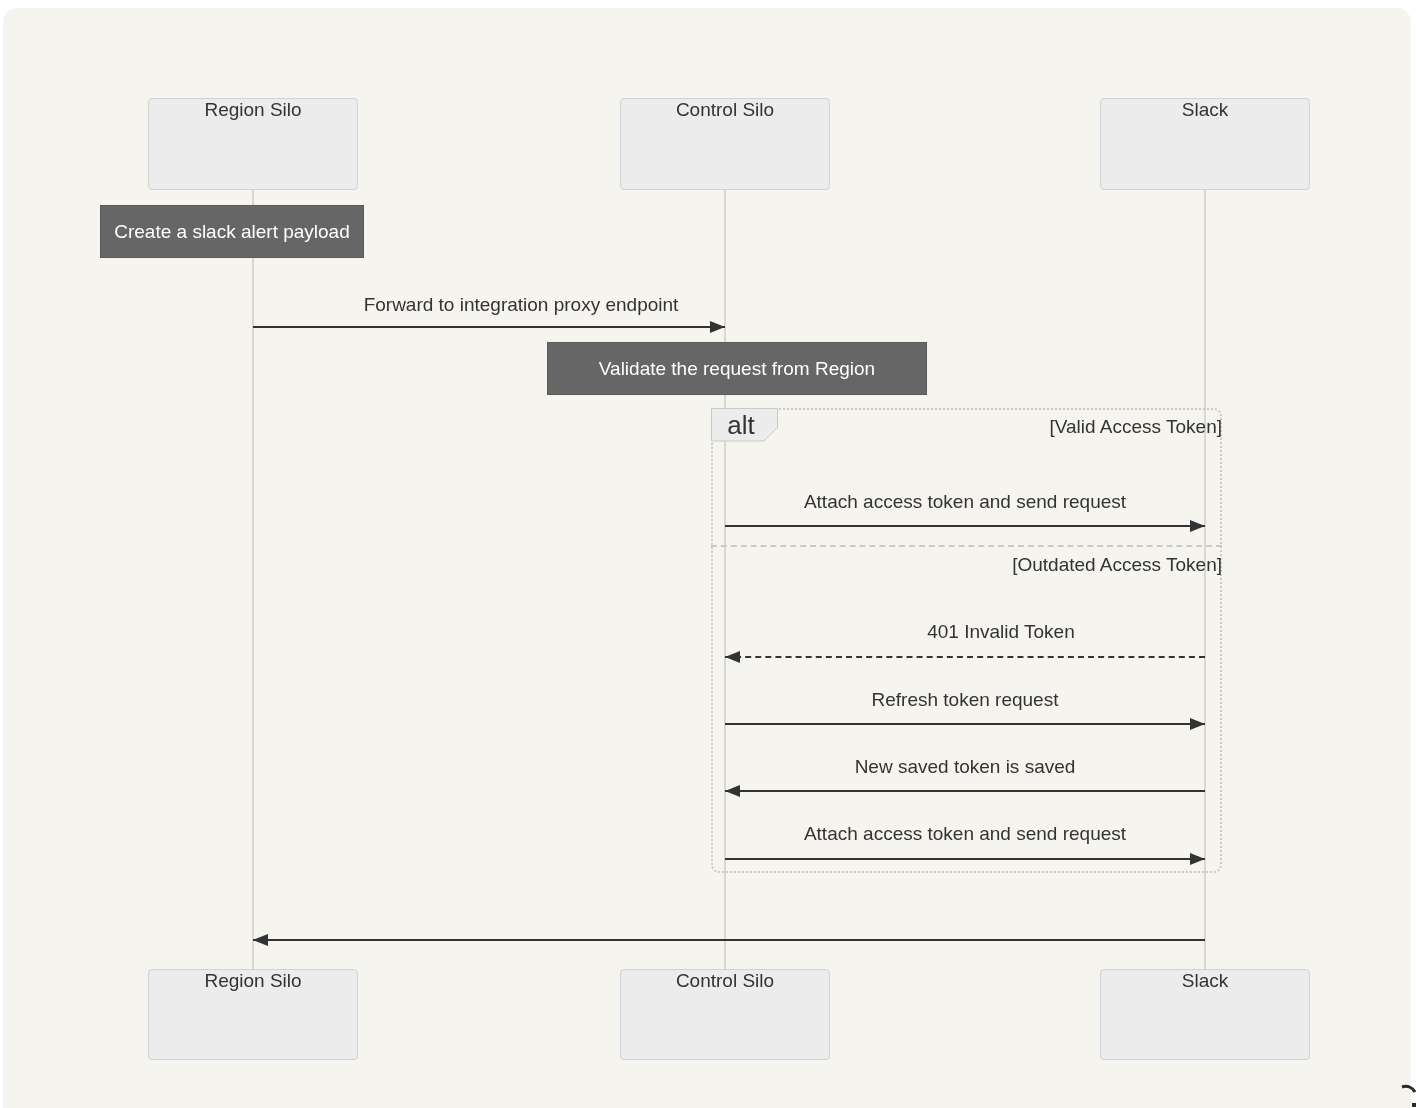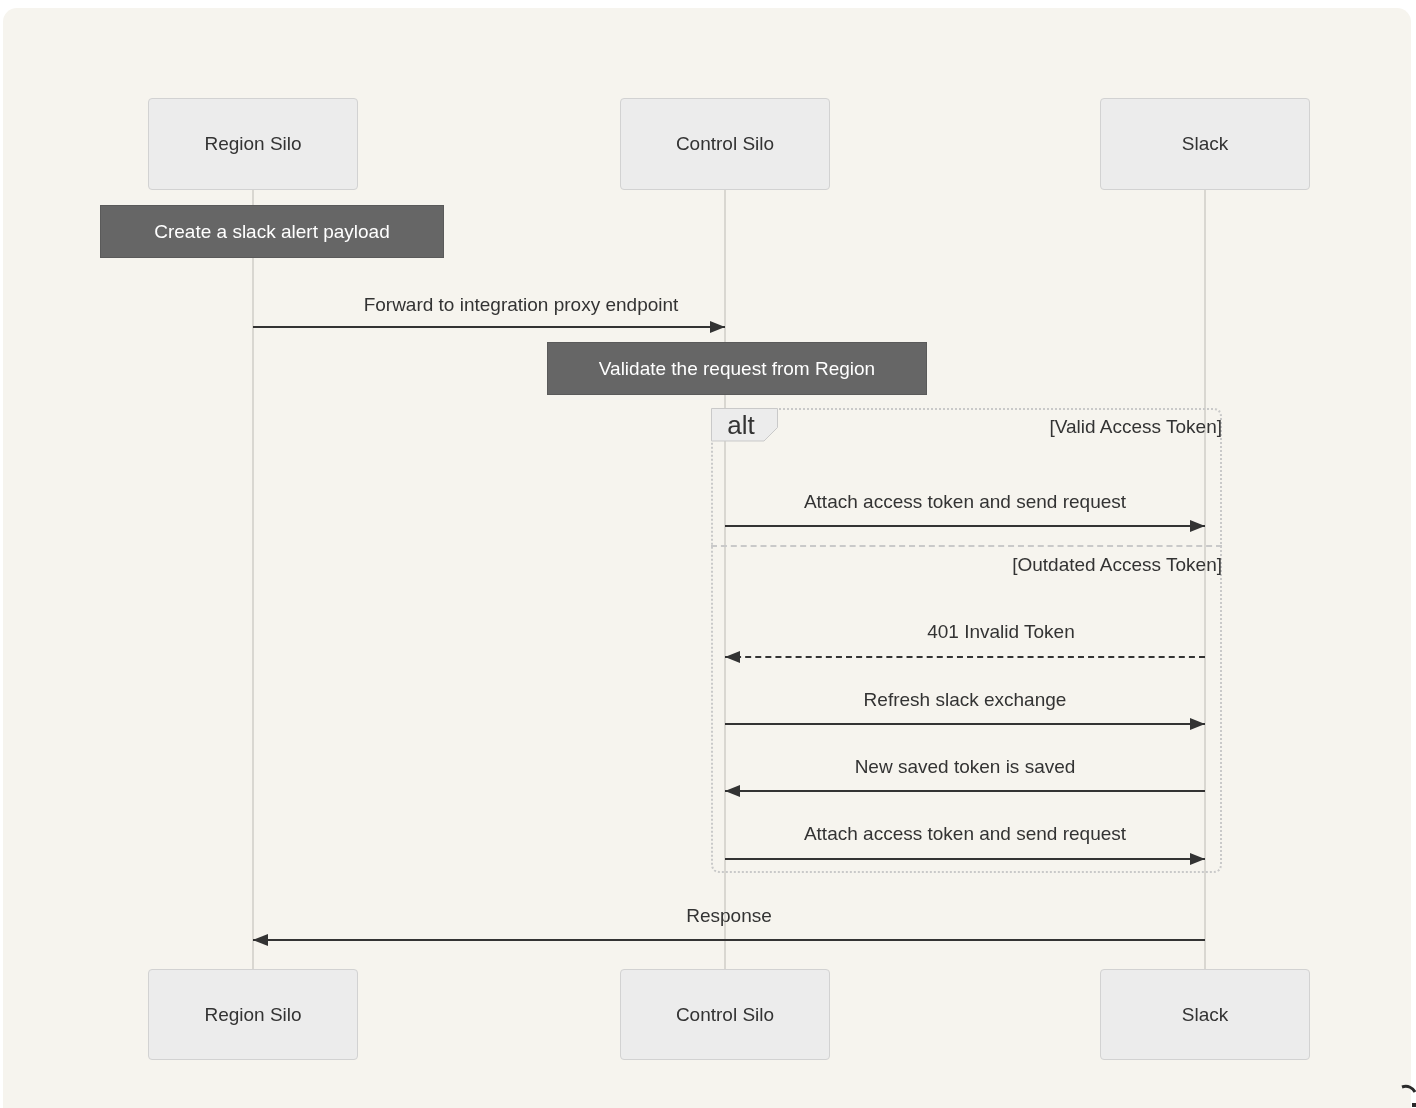--- a/index.html
+++ b/index.html
@@ -4,21 +4,21 @@
 <style>
   html,body{margin:0;padding:0;background:#ffffff;}
   body{width:1416px;height:1108px;position:relative;overflow:hidden;
        font-family:"Liberation Sans", sans-serif;color:#333;}
   .canvas-bg{position:absolute;left:3px;right:5px;top:8px;bottom:-20px;
        background:#f6f4ee;border-radius:14px;}
   .stage{position:absolute;left:0;top:0;width:1416px;height:1108px;}
 
   .actor-box{position:absolute;width:210px;background:#ececec;
        border:1px solid #d2d2d2;border-radius:4px;display:flex;
-       align-items:center;justify-content:center;font-size:19px;color:#333;
+       align-items:flex-start;justify-content:center;font-size:19px;color:#333;
        box-sizing:border-box;}
   .actor-top{top:98px;height:92px;}
   .actor-bottom{top:969px;height:91px;}
 
   .lifeline{position:absolute;width:2px;top:190px;height:779px;background:#d9d7d1;}
 
   .note{position:absolute;background:#666666;border:1px solid #5a5a5a;
        color:#ffffff;display:flex;align-items:center;justify-content:center;
        font-size:19px;box-sizing:border-box;}
 
@@ -57,21 +57,21 @@
   <div class="actor-box actor-top" style="left:148px;">
     <span>Region Silo</span>
   </div>
   <div class="actor-box actor-top" style="left:620px;">
     <span>Control Silo</span>
   </div>
   <div class="actor-box actor-top" style="left:1100px;">
     <span>Slack</span>
   </div>
 
-  <div class="note" style="left:100px;top:205px;width:344px;height:53px;">
+  <div class="note" style="left:100px;top:205px;width:264px;height:53px;">
     <span>Create a slack alert payload</span>
   </div>
 
   <div class="msg-label" style="left:253px;top:292px;width:536px;">Forward to integration proxy endpoint</div>
   <div class="msg-line" style="left:253px;top:326px;width:472px;"></div>
   <div class="head-r" style="left:710px;top:321px;"></div>
 
   <div class="note" style="left:547px;top:342px;width:380px;height:53px;">
     <span>Validate the request from Region</span>
   </div>
@@ -87,33 +87,32 @@
   <div class="msg-line" style="left:725px;top:525px;width:480px;"></div>
   <div class="head-r" style="left:1190px;top:520px;"></div>
 
   <div class="alt-divider" style="top:545px;"></div>
   <div class="cond-label" style="left:711px;top:552px;width:511px;">[Outdated Access Token]</div>
 
   <div class="msg-label" style="left:725px;top:619px;width:480px;padding-left:36px;">401 Invalid Token</div>
   <div class="msg-line dashed" style="left:725px;top:656px;width:480px;"></div>
   <div class="head-l" style="left:725px;top:651px;"></div>
 
-  <div class="msg-label" style="left:725px;top:687px;width:480px;">Refresh slack exchange</div>
+  <div class="msg-label" style="left:725px;top:687px;width:480px;">Refresh token request</div>
   <div class="msg-line" style="left:725px;top:723px;width:480px;"></div>
   <div class="head-r" style="left:1190px;top:718px;"></div>
 
   <div class="msg-label" style="left:725px;top:754px;width:480px;">New saved token is saved</div>
   <div class="msg-line" style="left:725px;top:790px;width:480px;"></div>
   <div class="head-l" style="left:725px;top:785px;"></div>
 
   <div class="msg-label" style="left:725px;top:821px;width:480px;">Attach access token and send request</div>
   <div class="msg-line" style="left:725px;top:858px;width:480px;"></div>
   <div class="head-r" style="left:1190px;top:853px;"></div>
 
-  <div class="msg-label" style="left:253px;top:903px;width:952px;">Response</div>
   <div class="msg-line" style="left:253px;top:939px;width:952px;"></div>
   <div class="head-l" style="left:253px;top:934px;"></div>
 
   <div class="actor-box actor-bottom" style="left:148px;">
     <span>Region Silo</span>
   </div>
   <div class="actor-box actor-bottom" style="left:620px;">
     <span>Control Silo</span>
   </div>
   <div class="actor-box actor-bottom" style="left:1100px;">

